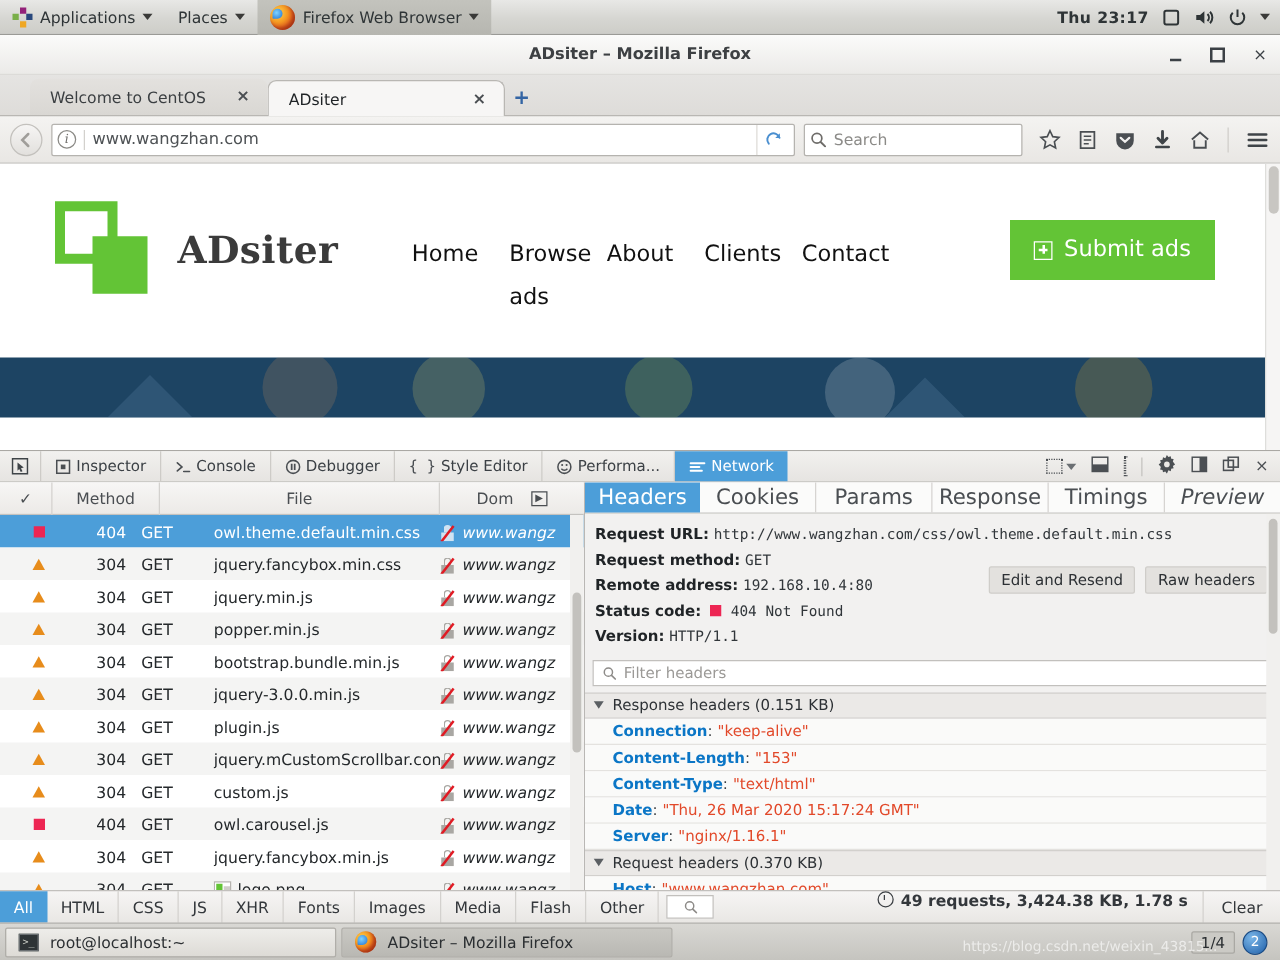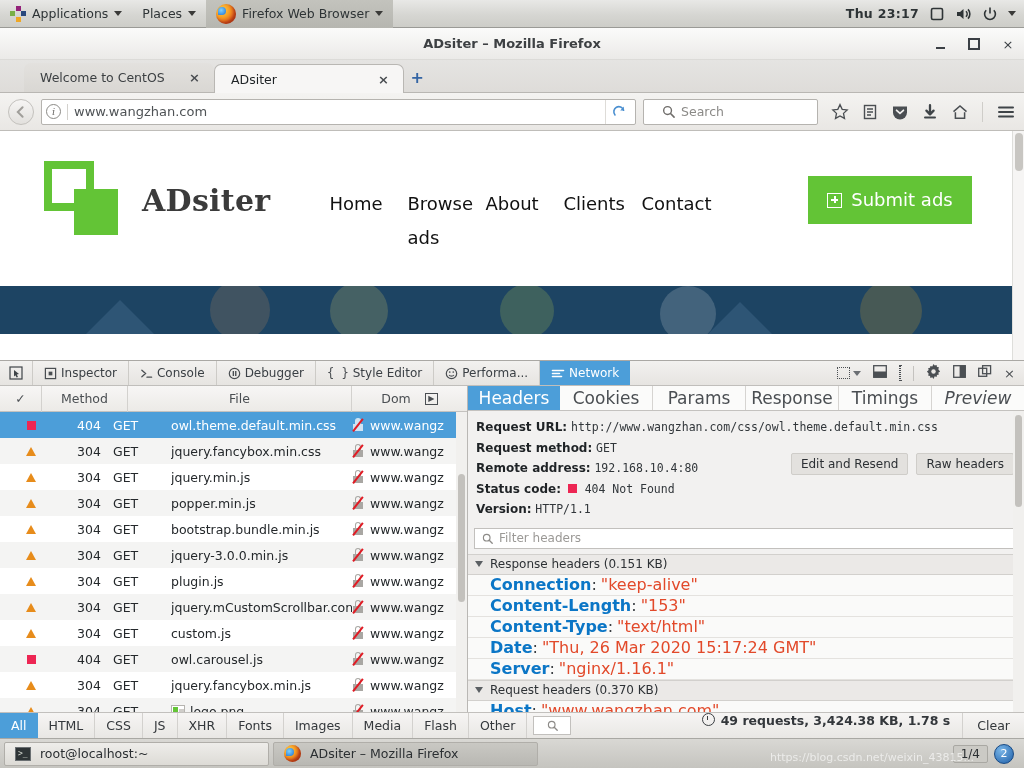--- a/index.html
+++ b/index.html
@@ -110,21 +110,21 @@
     font-size: 10px; color: #6d6c69; font-family: "DejaVu Serif", serif; font-style: italic;
   }
   .url-sep { width: 1px; height: 16px; background: #d3d1cd; }
   .url-text { flex: 1; font-size: 13px; color: #4e5255; }
   .url-reload {
     width: 26px; height: 24px; display: flex; align-items: center; justify-content: center;
     color: #4a8fd0; font-size: 15px; border-left: 1px solid #dedcd8;
   }
   .searchbar {
     width: 175px; height: 26px; background: #fff; border: 1px solid #b5b3af; border-radius: 2px;
-    display: flex; align-items: center; gap: 6px; padding: 0 18px; color: #8b8a87; font-size: 12.5px;
+    display: flex; align-items: center; gap: 6px; padding: 0 4px; color: #8b8a87; font-size: 12.5px;
   }
   .nav-icons { display: flex; align-items: center; gap: 13px; padding-left: 6px; }
   .nav-icons .sep { width: 1px; height: 20px; background: #cfcdc9; }
 
   
   .pageview { flex: 1; position: relative; background: #fff; overflow: hidden; }
   .site-header {
     height: 155px; background: #fff; display: flex; align-items: flex-start;
     padding: 30px 52px 0 44px;
   }
@@ -212,21 +212,21 @@
   .dom-btn { width: 13px; height: 12px; border: 1.3px solid #4a4e52; display: flex; align-items: center; justify-content: center; font-size: 8px; }
   .req-rows { flex: 1; overflow: hidden; position: relative; }
   .req-row { height: 26px; display: flex; align-items: center; font-size: 12.5px; color: #24282b; }
   .req-row.odd { background: #f4f4f3; }
   .req-row.even { background: #ffffff; }
   .req-row.sel { background: #4c9ed9; color: #fff; }
   .c-status { width: 42px; display: flex; align-items: center; justify-content: flex-end; padding-right: 6px; }
   .c-code { width: 42px; text-align: left; padding-left: 6px; margin-left: 29px; }
   .c-verb { width: 58px; }
   .c-fname { flex: 1; overflow: hidden; white-space: nowrap; text-overflow: ellipsis; padding-right: 8px; display: flex; align-items: center; gap: 5px; }
-  .c-domain { width: 115px; display: flex; align-items: flex-start; gap: 6px; overflow: hidden; white-space: nowrap; }
+  .c-domain { width: 115px; display: flex; align-items: flex-end; gap: 6px; overflow: hidden; white-space: nowrap; font-style: italic; }
   .sq-red { width: 9px; height: 9px; background: #ed2653; display: inline-block; }
   .tri-amber {
     width: 0; height: 0; border-left: 5.5px solid transparent; border-right: 5.5px solid transparent;
     border-bottom: 9px solid #e78c1b; display: inline-block;
   }
   .lock-broken { width: 12px; height: 13px; position: relative; flex: none; }
   .lock-body { position: absolute; bottom: 0; left: 1px; width: 10px; height: 7px; background: #a9a7a3; }
   .lock-shk { position: absolute; top: 0; left: 3px; width: 6px; height: 6px; border: 1.6px solid #a9a7a3; border-bottom: none; border-radius: 3px 3px 0 0; }
   .lock-slash { position: absolute; top: -1px; left: 5px; width: 1.6px; height: 16px; background: #e01b24; transform: rotate(38deg); }
   .req-row.sel .lock-body, .req-row.sel .lock-shk { background: #cfe3f3; border-color: #cfe3f3; }
@@ -260,21 +260,21 @@
     display: flex; align-items: center; gap: 6px; padding: 0 7px; color: #9b9996; font-size: 12px;
   }
   .hdr-group {
     background: #ebe9e7; border-top: 1px solid #d2d0cd; border-bottom: 1px solid #d2d0cd;
     height: 21px; display: flex; align-items: center; gap: 7px; padding-left: 7px;
     font-size: 12px; color: #2d3135;
   }
   .tw { width: 0; height: 0; border-left: 4.5px solid transparent; border-right: 4.5px solid transparent; border-top: 6px solid #5b5f63; }
   .hdr-row {
     height: 21px; display: flex; align-items: center; padding-left: 22px;
-    font-size: 16px; border-bottom: 1px solid #e4e2df; background: #fafaf9; white-space: nowrap; overflow: hidden;
+    font-size: 12px; border-bottom: 1px solid #e4e2df; background: #fafaf9; white-space: nowrap; overflow: hidden;
   }
   .hdr-name { color: #0b76c6; font-weight: bold; }
   .hdr-colon { color: #3a3e42; }
   .hdr-value { color: #e2492a; margin-left: 4px; }
   .det-scrollbar { position: absolute; right: 0; top: 0; width: 11px; height: 100%; background: #f1f0ee; }
   .det-scrollbar .thumb { position: absolute; left: 2px; top: 4px; width: 7px; height: 92px; background: #c3c1bd; border-radius: 4px; }
 
   
   .dt-footer {
     height: 26px; background: linear-gradient(to bottom,#f6f5f4,#e9e7e4);

